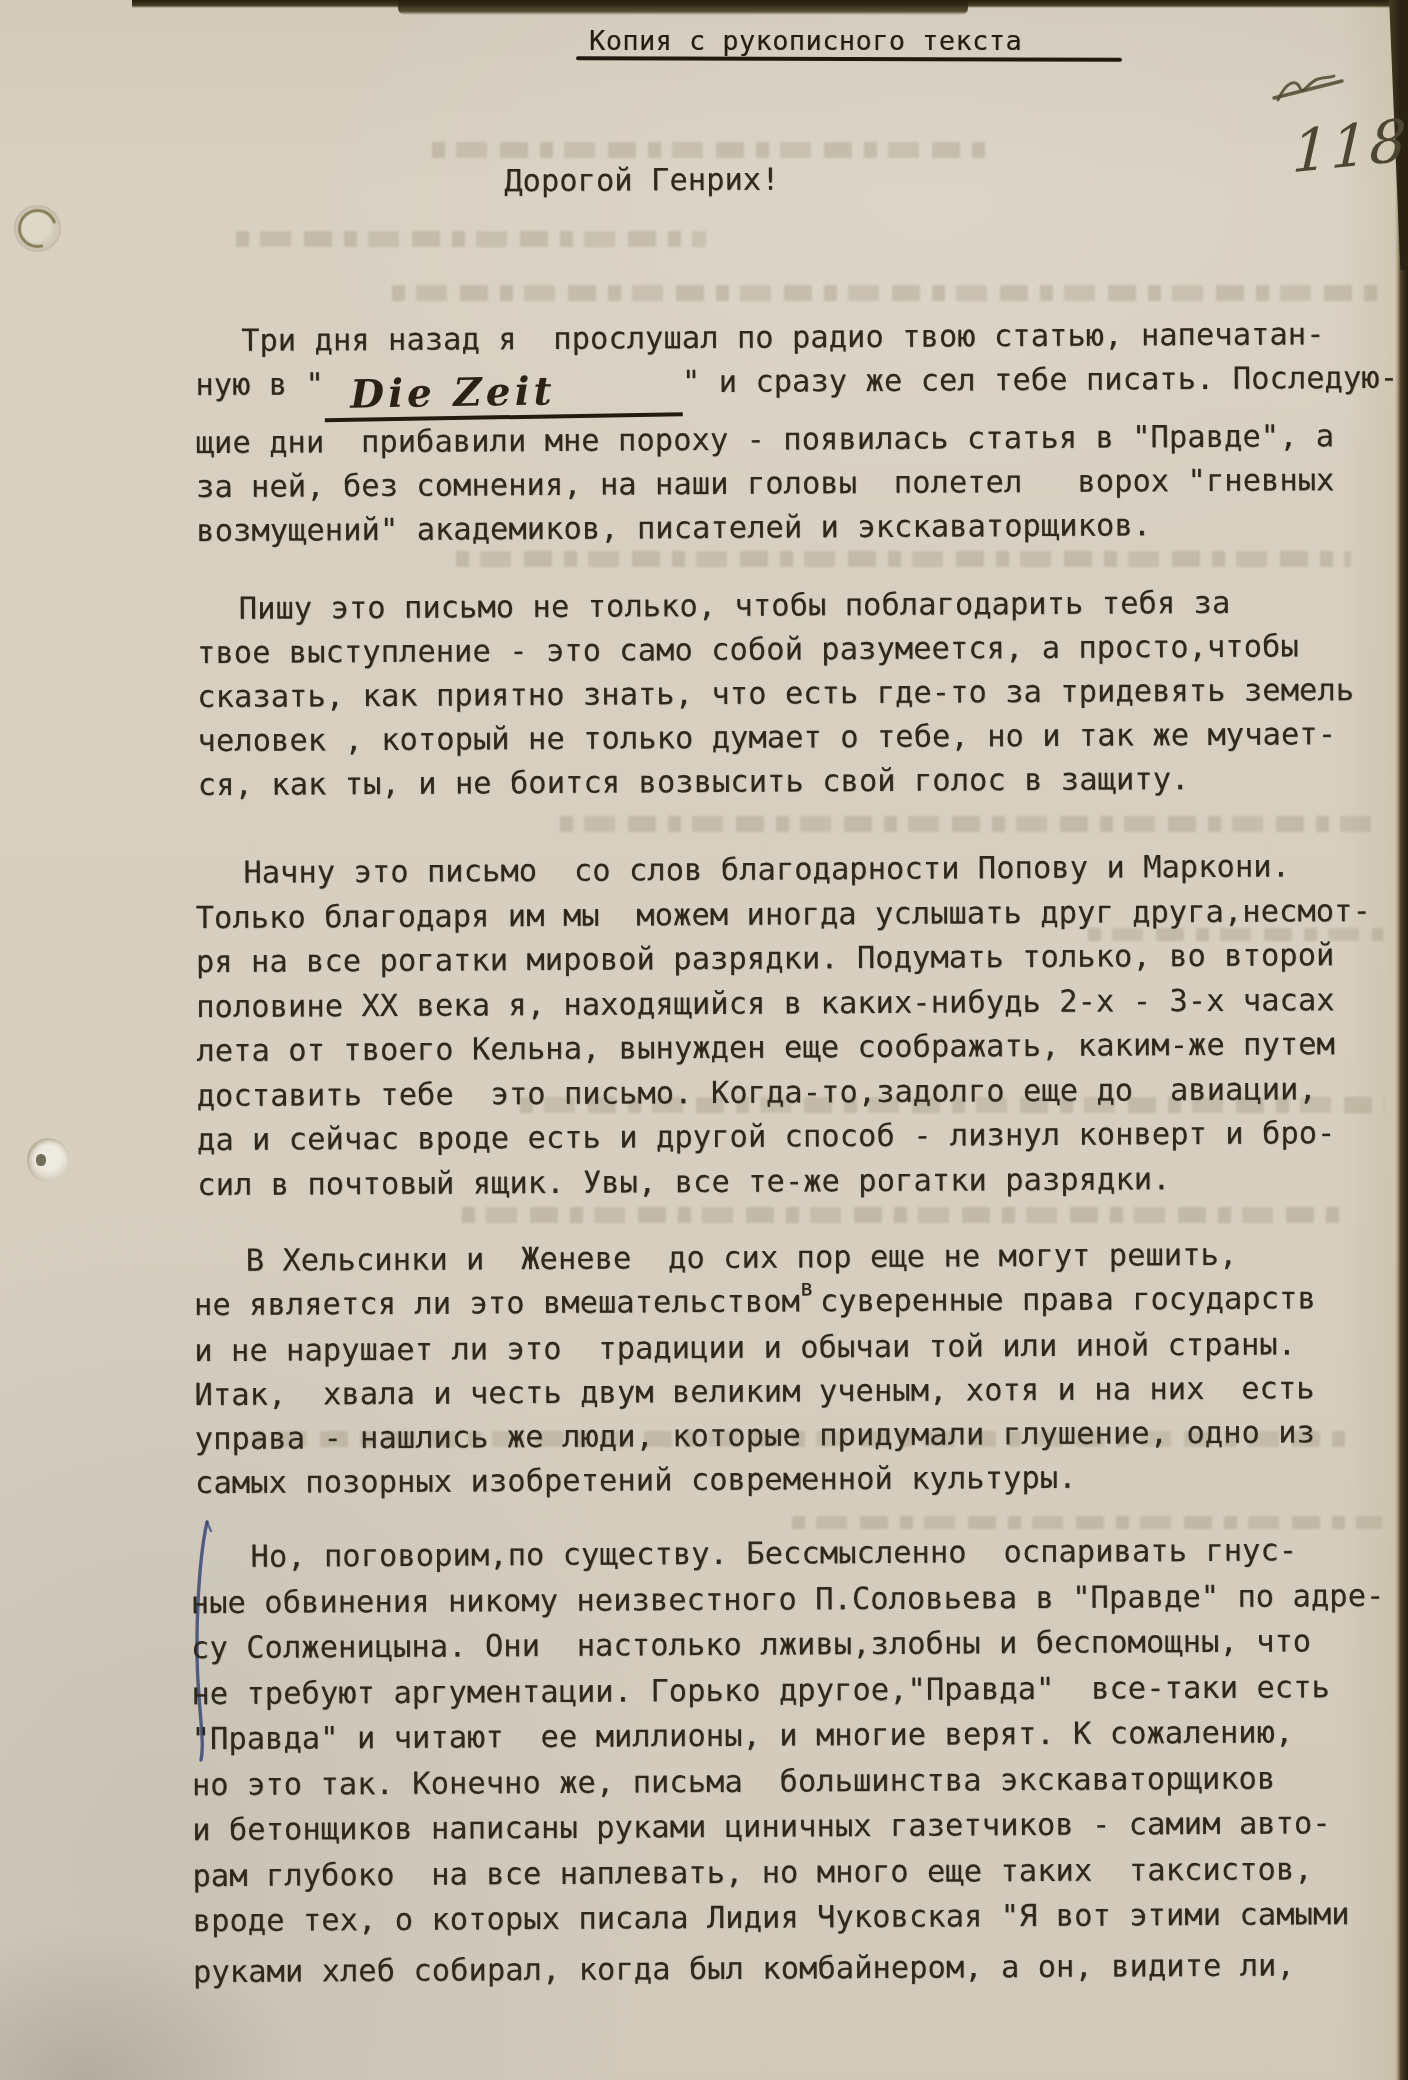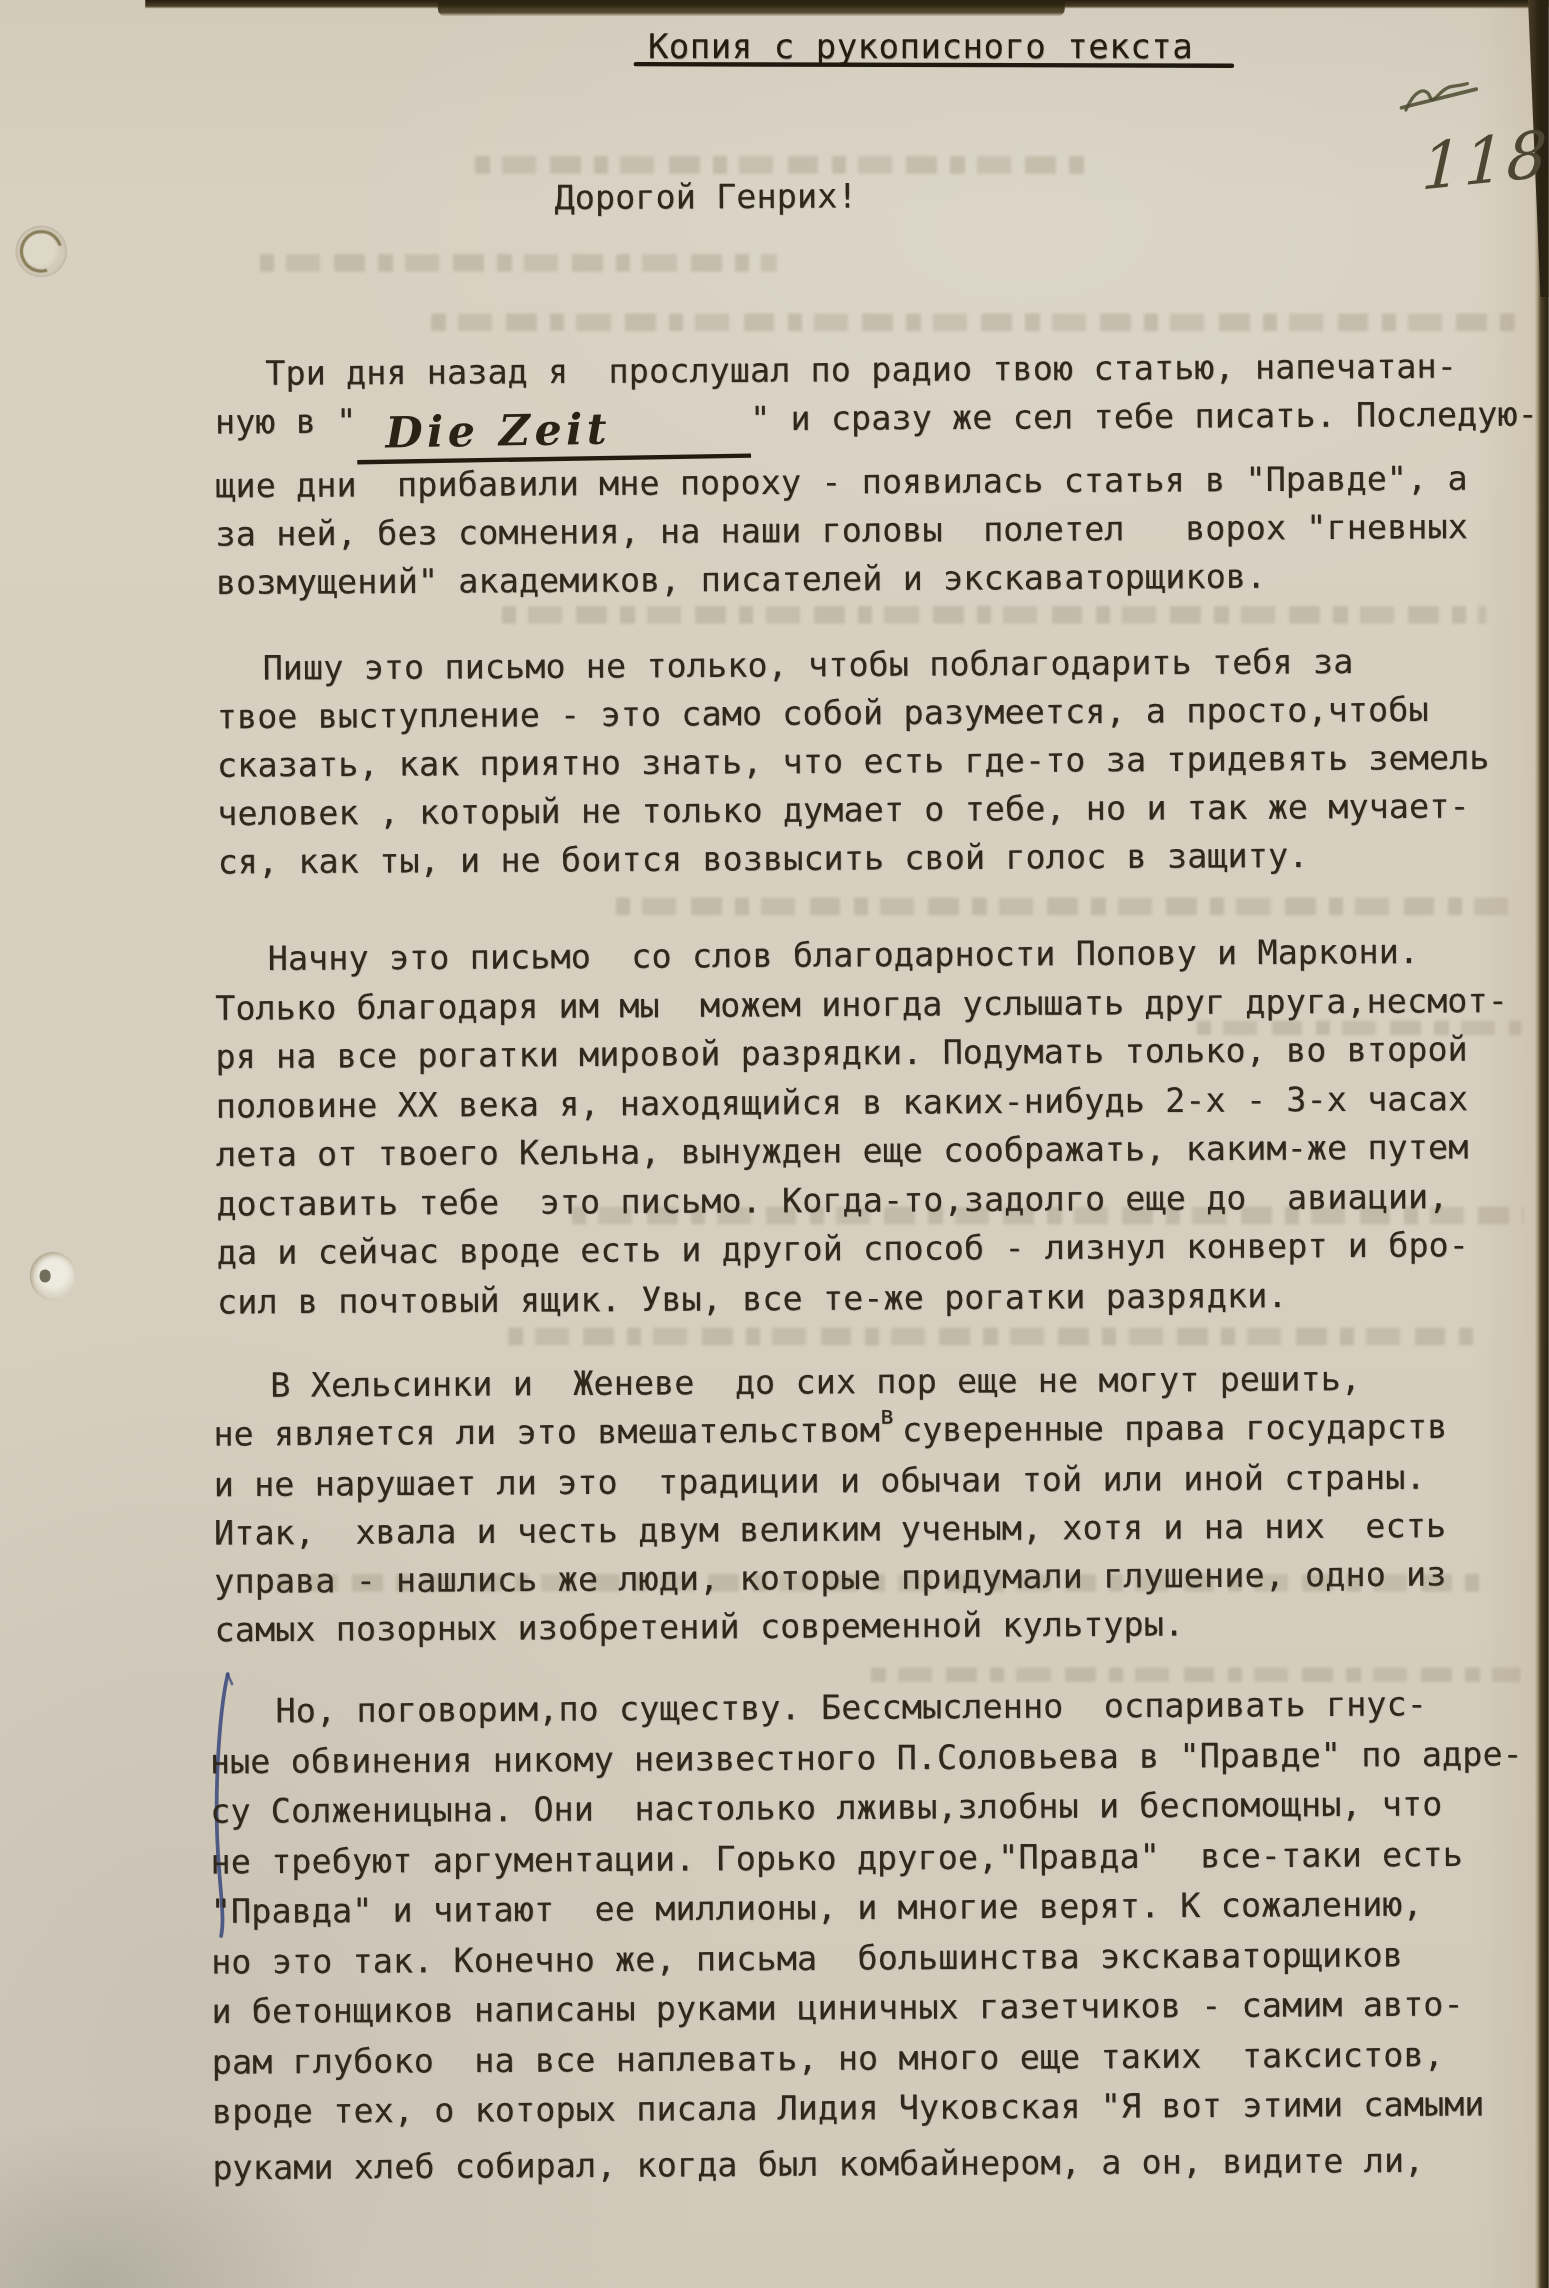--- a/index.html
+++ b/index.html
@@ -17,21 +17,21 @@
   .edge-top{position:absolute;top:0;left:132px;right:0;height:8px;
     background:linear-gradient(180deg,#241e10 0%,#493e26 70%,rgba(80,68,40,0) 100%);}
   .edge-top-thick{position:absolute;top:0;left:398px;width:570px;height:15px;opacity:.92;
     background:linear-gradient(180deg,#2a2211 20%,#4a3f25 75%,rgba(74,63,37,0) 100%);border-radius:0 0 7px 7px;filter:blur(.6px);}
   .edge-right{position:absolute;top:0;right:0;bottom:0;width:13px;
     background:linear-gradient(270deg,#231d0f 0%,#4b4027 55%,rgba(120,102,60,.35) 82%,rgba(120,102,60,0) 100%);}
   .edge-right-top{position:absolute;top:0;right:0;width:27px;height:270px;
     background:linear-gradient(270deg,#2a2314 30%,#4b4027 75%,rgba(75,64,39,0) 100%);
     clip-path:polygon(30% 0,100% 0,100% 100%,72% 100%);}
   
-  .header{position:absolute;left:589px;top:25px;font-size:31px;letter-spacing:.4px;color:#241d12;
+  .header{position:absolute;left:589px;top:25px;font-size:27px;letter-spacing:.4px;color:#241d12;
     text-shadow:.4px .4px .7px rgba(36,29,18,.45);white-space:pre;text-align:right;}
   .header-underline{position:absolute;left:576px;top:57px;width:546px;height:4px;background:#1f1910;
     border-radius:2px;transform:rotate(.15deg);}
   
   .scribble{position:absolute;left:1272px;top:68px;}
   .pagenum{position:absolute;left:1292px;top:112px;font-family:"DejaVu Serif",serif;font-style:italic;
     font-size:58px;font-weight:500;color:#4b4732;transform:rotate(-6deg) skewX(-8deg);letter-spacing:2px;}
   
   .text-layer{position:absolute;left:0;top:0;width:1408px;height:2080px;
     transform:rotate(-.35deg);transform-origin:700px 0;}

